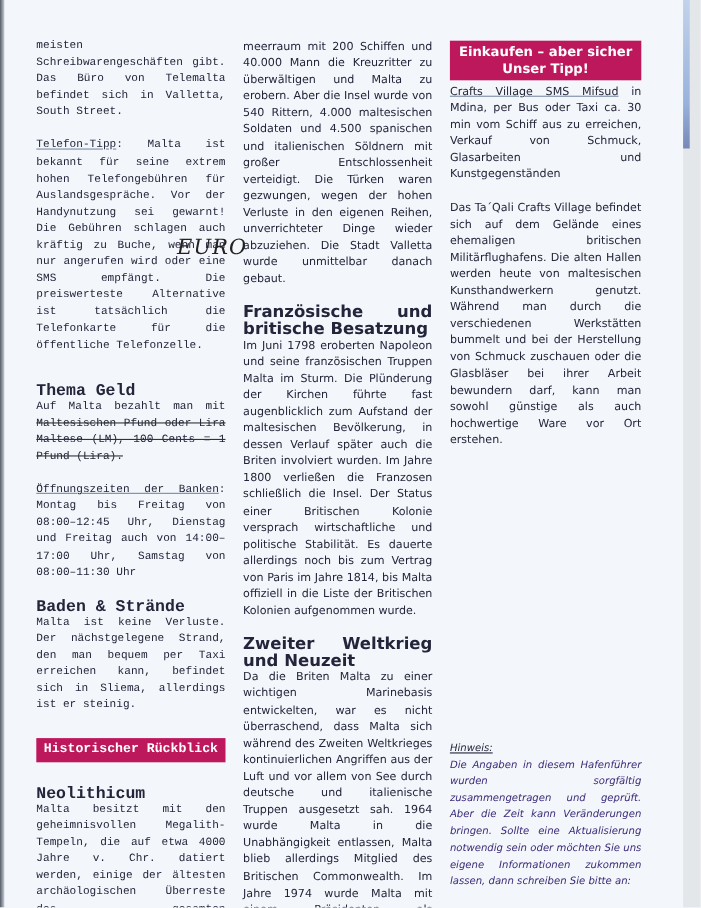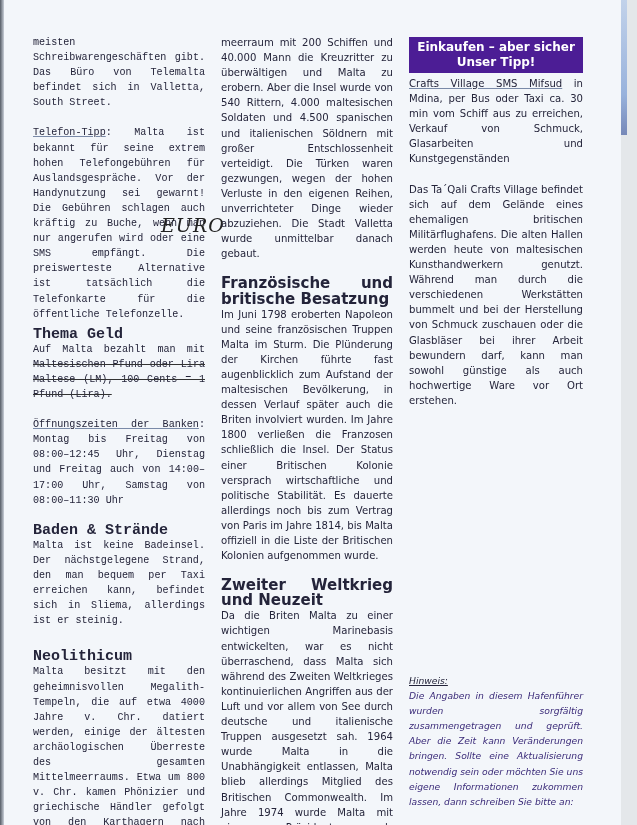--- a/index.html
+++ b/index.html
@@ -27,21 +27,21 @@
     text-align: justify; hyphens: manual;
   }
   .col-1 { left: 33px; width: 172px; font-family: Liberation Mono, monospace; }
   .col-2 { left: 221px; width: 172px; }
   .col-3 { left: 409px; width: 174px; }
   .col p { margin: 0; }
   .col h3 {
     margin: 0; font-size: 15px; font-weight: bold; line-height: 15.1px;
   }
   .header-box {
-    background: #4c1d95; color: #ffffff; text-align: center;
+    background: #be185d; color: #ffffff; text-align: center;
     font-weight: bold; font-size: 12px; line-height: 14.5px;
     padding: 3px 4px 4px 4px;
   }
   .u { text-decoration: underline; text-decoration-color: #7a8aa8; }
   .strike { text-decoration: line-through; text-decoration-color: #333; }
   .hand {
     position: absolute; left: 161px; top: 214px;
     font-family: "DejaVu Serif", serif; font-style: italic;
     font-size: 19px; letter-spacing: 1px; color: #222;
   }
@@ -55,28 +55,29 @@
 
 <div class="page-edge-left"></div>
 <div class="page-right-strip"></div>
 <div class="page-right-blue"></div>
 
 <div class="col col-1">
   <p style="margin-top:35px;">meisten Schreibwarengeschäften gibt. Das Büro von Telemalta befindet sich in Valletta, South Street.</p>
 
   <p style="margin-top:15px;"><span class="u">Telefon-Tipp</span><span>: Malta ist bekannt für seine extrem hohen Telefongebühren für Auslandsgespräche. Vor der Handynutzung sei gewarnt! Die Gebühren schlagen auch kräftig zu Buche, wenn man nur angerufen wird oder eine SMS empfängt. Die preiswerteste Alternative ist tatsächlich die Telefonkarte für die öffentliche Telefonzelle.</span></p>
 
-  <h3 style="margin-top:5px;">Thema Geld</h3>
+  <h3 style="margin-top:26px;">Thema Geld</h3>
   <p><span>Auf Malta bezahlt man mit </span><span class="strike">Maltesischen Pfund oder Lira Maltese (LM), 100 Cents = 1 Pfund (Lira).</span></p>
 
   <p style="margin-top:15px;"><span class="u">Öffnungszeiten der Banken</span><span>: Montag bis Freitag von 08:00–12:45 Uhr, Dienstag und Freitag auch von 14:00–17:00 Uhr, Samstag von 08:00–11:30 Uhr</span></p>
 
   <h3 style="margin-top:15px;">Baden &amp; Strände</h3>
-  <p>Malta ist keine Badeinsel. Der nächstgelegene Strand, den man bequem per Taxi erreichen kann, befindet sich in Sliema, allerdings ist er steinig.</p>
+  <p>Malta ist keine Verluste. Der nächstgelegene Strand, den man bequem per Taxi erreichen kann, befindet sich in Sliema, allerdings ist er steinig.</p>
 
+  <div class="header-box" style="margin-top:22px;">Historischer Rückblick</div>
 
   <h3 style="margin-top:21px;">Neolithicum</h3>
   <p>Malta besitzt mit den geheimnisvollen Megalith-Tempeln, die auf etwa 4000 Jahre v. Chr. datiert werden, einige der ältesten archäologischen Überreste des gesamten Mittelmeerraums. Etwa um 800 v. Chr. kamen Phönizier und griechische Händler gefolgt von den Karthagern nach Malta. Auch die Römer hinterließen ab 218 v. Chr. ihre Spuren auf den Inseln.</p>
 
 </div>
 
 <div class="hand">EURO</div>
 
 <div class="col col-2">
   <p style="margin-top:35px;">meerraum mit 200 Schiffen und 40.000 Mann die Kreuzritter zu überwältigen und Malta zu erobern. Aber die Insel wurde von 540 Rittern, 4.000 maltesischen Soldaten und 4.500 spanischen und italienischen Söldnern mit großer Entschlossenheit verteidigt. Die Türken waren gezwungen, wegen der hohen Verluste in den eigenen Reihen, unverrichteter Dinge wieder abzuziehen. Die Stadt Valletta wurde unmittelbar danach gebaut.</p>

